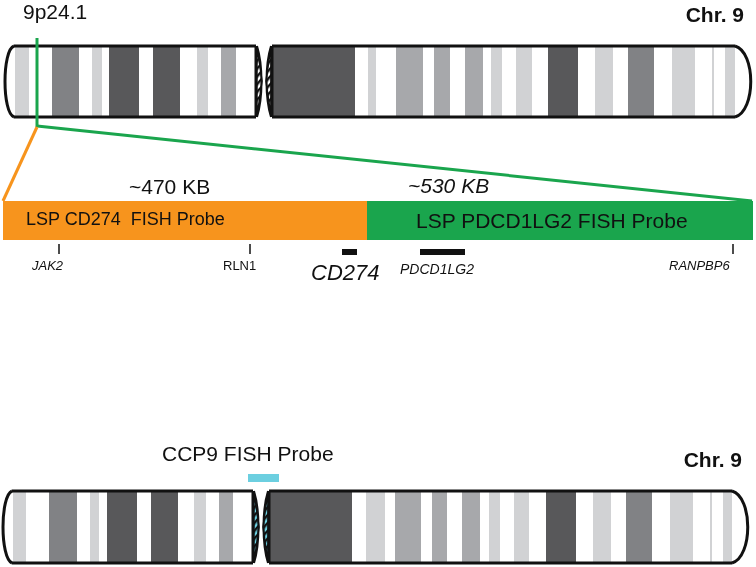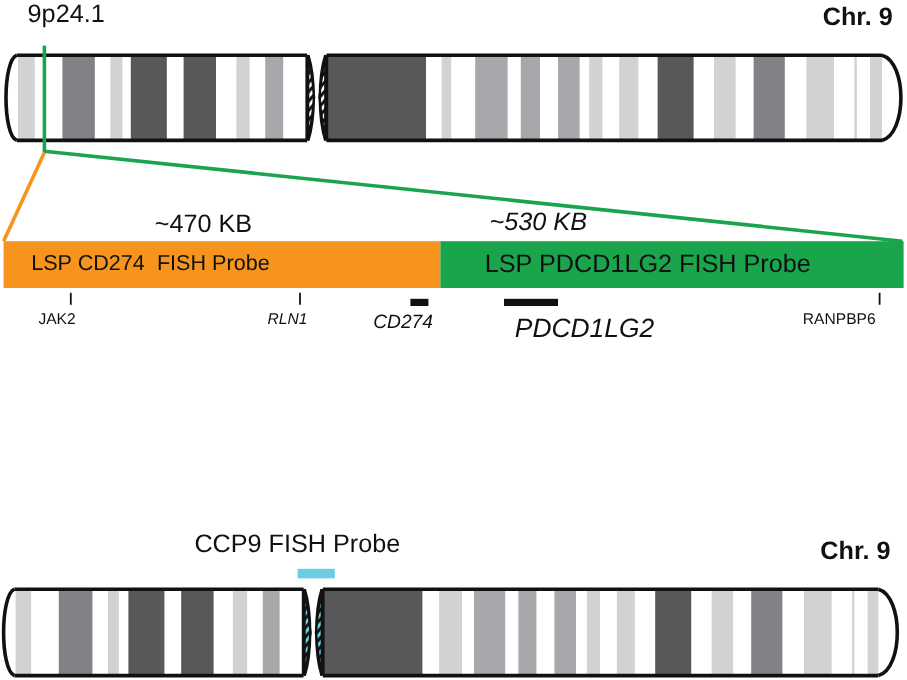--- a/index.html
+++ b/index.html
@@ -110,22 +110,22 @@
   <rect x="248" y="474" width="31" height="8" fill="#6CCFE0"></rect>
 </svg>
 
 <div class="lbl" style="left:6px; top:0px; font-size:21px;margin-left:17px;">9p24.1</div>
 <div class="lbl" style="right:12px; top:3px; font-size:21px; font-weight:bold;">Chr. 9</div>
 
 <div class="lbl" style="left:92px; top:175px; font-size:21px;margin-left:37px;">~470 KB</div>
 <div class="lbl" style="left:408px; top:174px; font-size:21px;font-style:italic;">~530 KB</div>
 
 <div class="lbl" style="left:26px; top:209px; font-size:18px; white-space:pre;">LSP CD274  FISH Probe</div>
-<div class="lbl" style="left:404px; top:209px; font-size:21px;">LSP PDCD1LG2 FISH Probe</div>
+<div class="lbl" style="left:416px; top:209px; font-size:21px;">LSP PDCD1LG2 FISH Probe</div>
 
-<div class="lbl" style="left:32px; top:258px; font-size:13px; ">JAK2</div>
-<div class="lbl" style="left:223px; top:258px; font-size:13px; font-style:italic;">RLN1</div>
-<div class="lbl" style="left:311px; top:260px; font-size:16px; font-style:italic;">CD274</div>
-<div class="lbl" style="left:400px; top:261px; font-size:22px; font-style:italic;margin-left:29px;">PDCD1LG2</div>
-<div class="lbl" style="left:669px; top:258px; font-size:13px; ">RANPBP6</div>
+<div class="lbl" style="left:32px; top:258px; font-size:13px; font-style:italic;">JAK2</div>
+<div class="lbl" style="left:223px; top:258px; font-size:13px; ">RLN1</div>
+<div class="lbl" style="left:311px; top:260px; font-size:22px; font-style:italic;">CD274</div>
+<div class="lbl" style="left:400px; top:261px; font-size:14px; font-style:italic;">PDCD1LG2</div>
+<div class="lbl" style="left:669px; top:258px; font-size:13px; font-style:italic;">RANPBP6</div>
 
 <div class="lbl" style="left:162px; top:442px; font-size:21px;text-align:center;">CCP9 FISH Probe</div>
 <div class="lbl" style="right:14px; top:448px; font-size:21px; font-weight:bold;">Chr. 9</div>
 
 </body></html>

